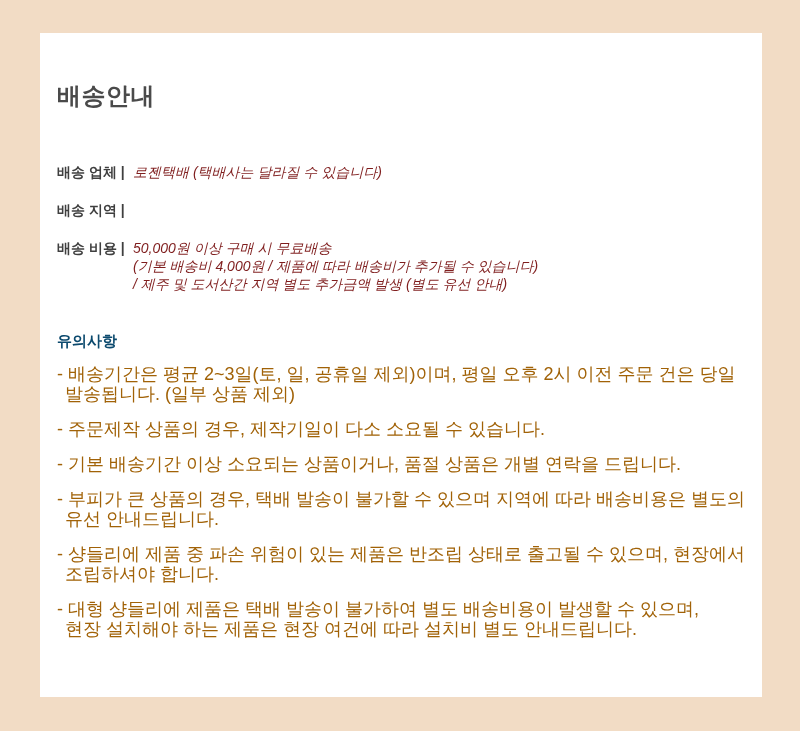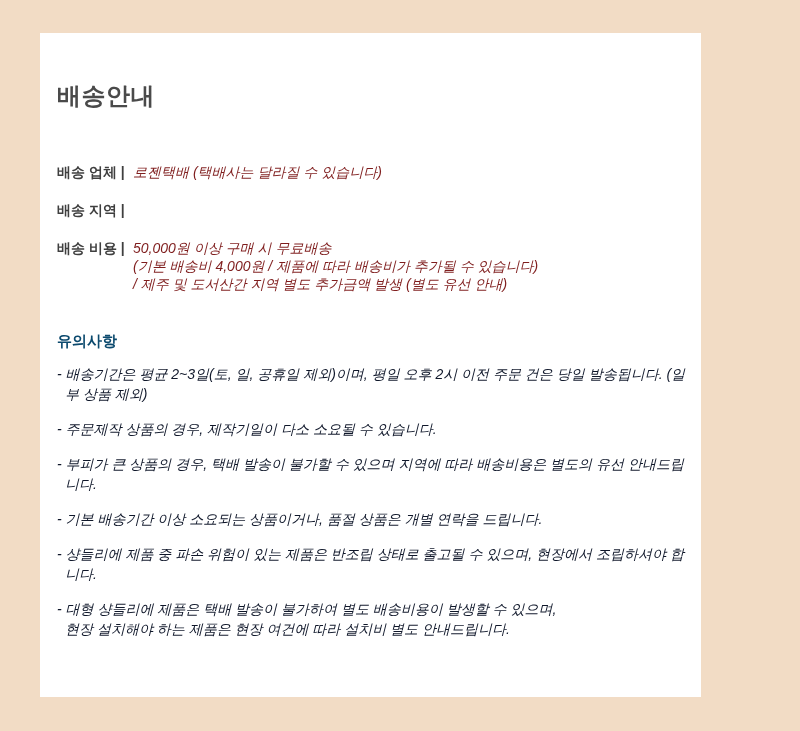--- a/index.html
+++ b/index.html
@@ -5,21 +5,21 @@
   * { margin: 0; padding: 0; box-sizing: border-box; }
   html, body {
     width: 800px; height: 731px;
     font-family: "Liberation Sans", "DejaVu Sans", sans-serif;
   }
   body { background: #f2dcc5; position: relative; overflow: hidden; }
 
   .panel {
     position: absolute;
     left: 40px; top: 33px;
-    width: 661px; height: 664px;
+    width: 722px; height: 664px;
     background: #ffffff;
     padding: 51px 8px 0 17px;
   }
 
   .page-title {
     font-size: 24px;
     font-weight: 700;
     color: #4a4a4a;
     line-height: 24px;
     letter-spacing: 0.5px;
@@ -53,28 +53,27 @@
     font-weight: 700;
     color: #0c4a6e;
     line-height: 18px;
   }
 
   .notice-list {
     margin-top: 14px;
     list-style: none;
   }
   .notice-item {
-    font-size: 14px;
+    font-size: 18px;
     line-height: 20px;
-    color: #0f172a;
+    color: #a16207;
     margin-bottom: 15px;
     white-space: pre-line;
     padding-left: 8px;
     text-indent: -8px;
-    font-style: italic;
   }
 </style>
 </head>
 <body>
 
 <div class="panel">
 
   <h1 class="page-title">배송안내</h1>
 
   <div class="info-list">
@@ -95,20 +94,20 @@
 / 제주 및 도서산간 지역 별도 추가금액 발생 (별도 유선 안내)</span>
     </div>
 
   </div>
 
   <h2 class="notice-heading">유의사항</h2>
 
   <ul class="notice-list">
     <li class="notice-item">- 배송기간은 평균 2~3일(토, 일, 공휴일 제외)이며, 평일 오후 2시 이전 주문 건은 당일 발송됩니다. (일부 상품 제외)</li>
     <li class="notice-item">- 주문제작 상품의 경우, 제작기일이 다소 소요될 수 있습니다.</li>
+    <li class="notice-item">- 기본 배송기간 이상 소요되는 상품이거나, 품절 상품은 개별 연락을 드립니다.</li>
     <li class="notice-item">- 부피가 큰 상품의 경우, 택배 발송이 불가할 수 있으며 지역에 따라 배송비용은 별도의 유선 안내드립니다.</li>
-    <li class="notice-item">- 기본 배송기간 이상 소요되는 상품이거나, 품절 상품은 개별 연락을 드립니다.</li>
     <li class="notice-item">- 샹들리에 제품 중 파손 위험이 있는 제품은 반조립 상태로 출고될 수 있으며, 현장에서 조립하셔야 합니다.</li>
     <li class="notice-item">- 대형 샹들리에 제품은 택배 발송이 불가하여 별도 배송비용이 발생할 수 있으며,
 현장 설치해야 하는 제품은 현장 여건에 따라 설치비 별도 안내드립니다.</li>
   </ul>
 
 </div>
 
 </body></html>

